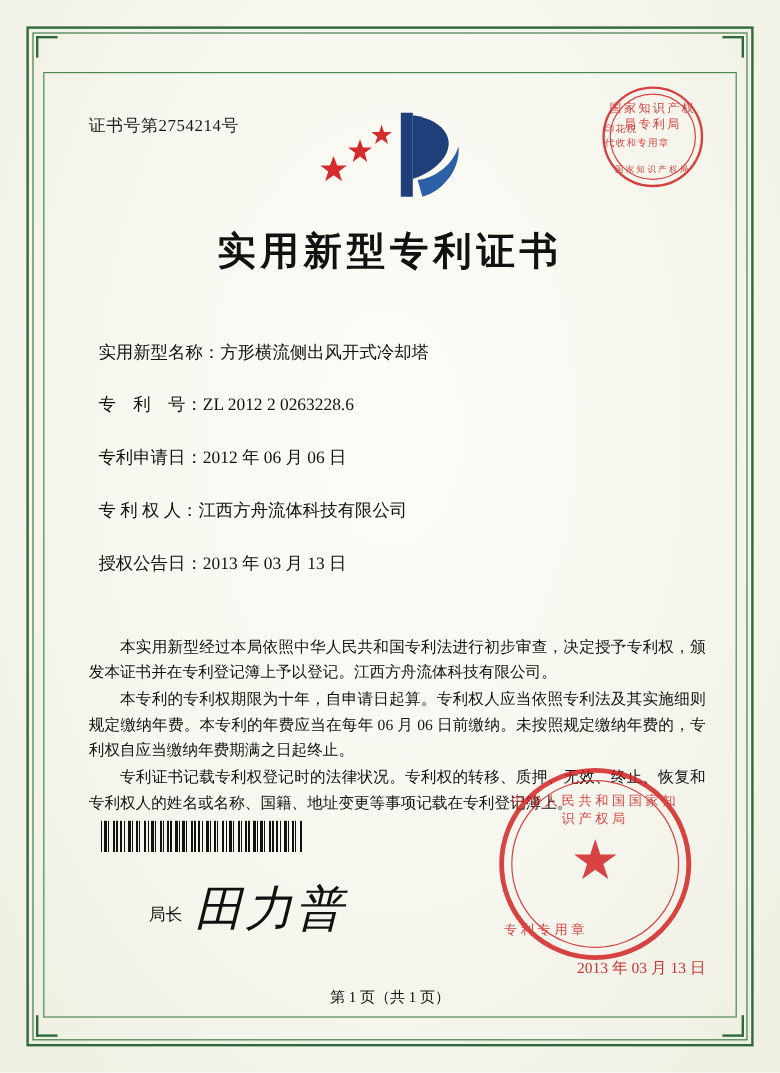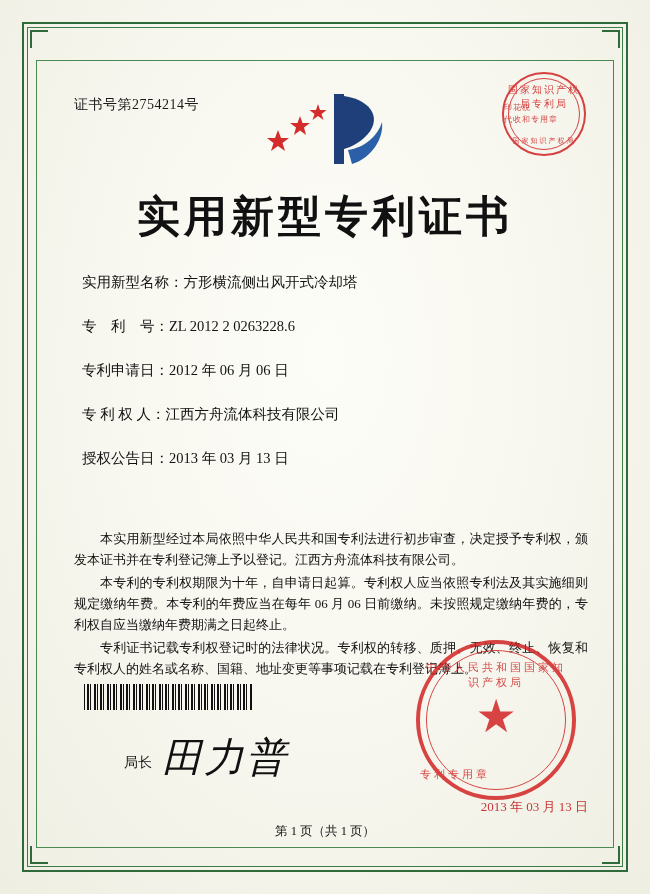--- a/index.html
+++ b/index.html
@@ -116,40 +116,41 @@
     font-size: 7px;
     letter-spacing: 2px;
   }
 
   
   .title {
     position: absolute;
     left: 0; right: 0;
     top: 188px;
     text-align: center;
-    font-size: 43px;
+    font-size: 32px;
     font-weight: bold;
     letter-spacing: 4px;
     color: #111;
     font-family: Liberation Serif, serif;
   }
 
   
   .fields {
     position: absolute;
     left: 82px;
     right: 70px;
     top: 272px;
   }
   .field-row {
     font-size: 14.5px;
     line-height: 20px;
     margin-bottom: 24px;
     white-space: nowrap;
     color: #111;
+    margin-top: 12px;
   }
   .field-label {
     display: inline-block;
   }
   .field-value {
     display: inline-block;
   }
 
   
   .body-text {

